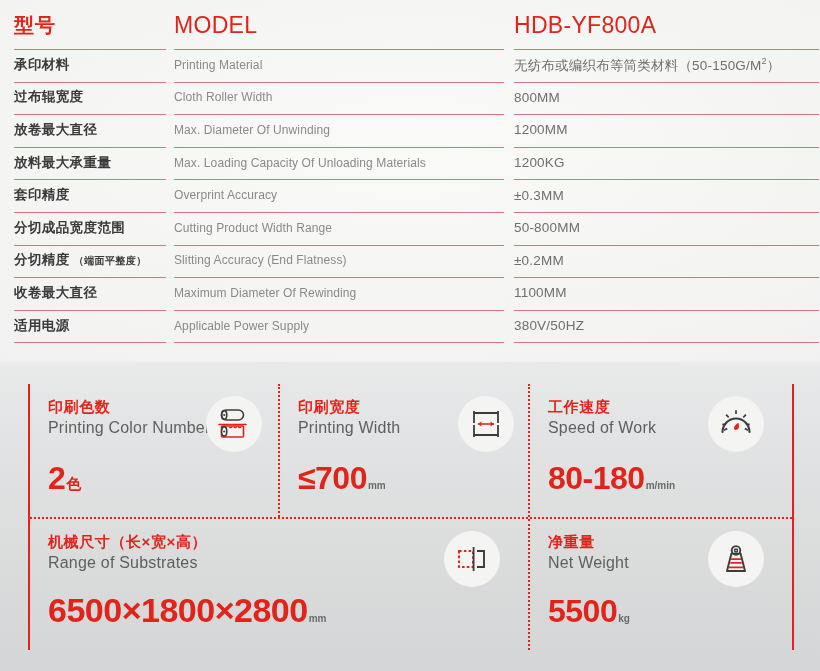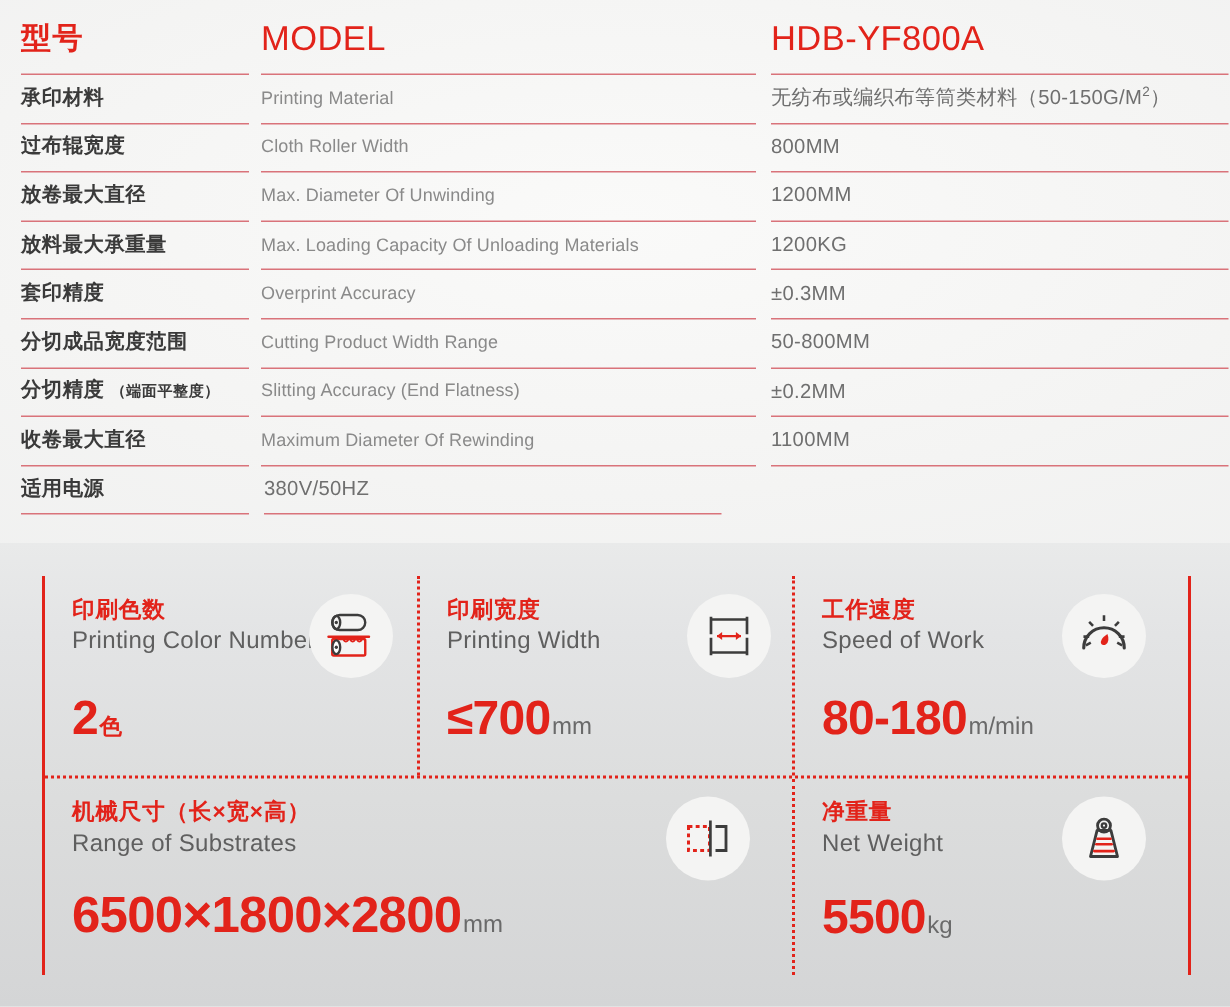--- a/index.html
+++ b/index.html
@@ -176,22 +176,22 @@
   }
   .card-value .num {
     font-size: 32px;
     font-weight: bold;
     letter-spacing: -.5px;
   }
   .card-value .num.big {
     font-size: 34px;
   }
   .card-value .unit {
-    font-size: 16px;
-    font-weight: normal;
+    font-size: 10px;
+    font-weight: bold;
     letter-spacing: 0;
     margin-left: 1px;
   }
   .card-value .unit.cn {
     font-size: 15px;
     font-weight: bold;
   }
   .card-value .unit.gray {
     color: #6a6a6a;
   }
@@ -323,20 +323,23 @@
         <span class="en-label">Maximum Diameter Of Rewinding</span>
       </div>
       <div class="cell c3">
         <span class="val-label">1100MM</span>
       </div>
     </div>
 
     <div class="spec-row">
       <div class="cell c1">
         <span class="cn-label">适用电源</span>
+      </div>
+      <div class="cell c2">
+        <span class="en-label">Applicable Power Supply</span>
       </div>
       <div class="cell c3">
         <span class="val-label">380V/50HZ</span>
       </div>
     </div>
 
   </div>
 
   <div class="cards-panel">
     <div class="cards-inner">

